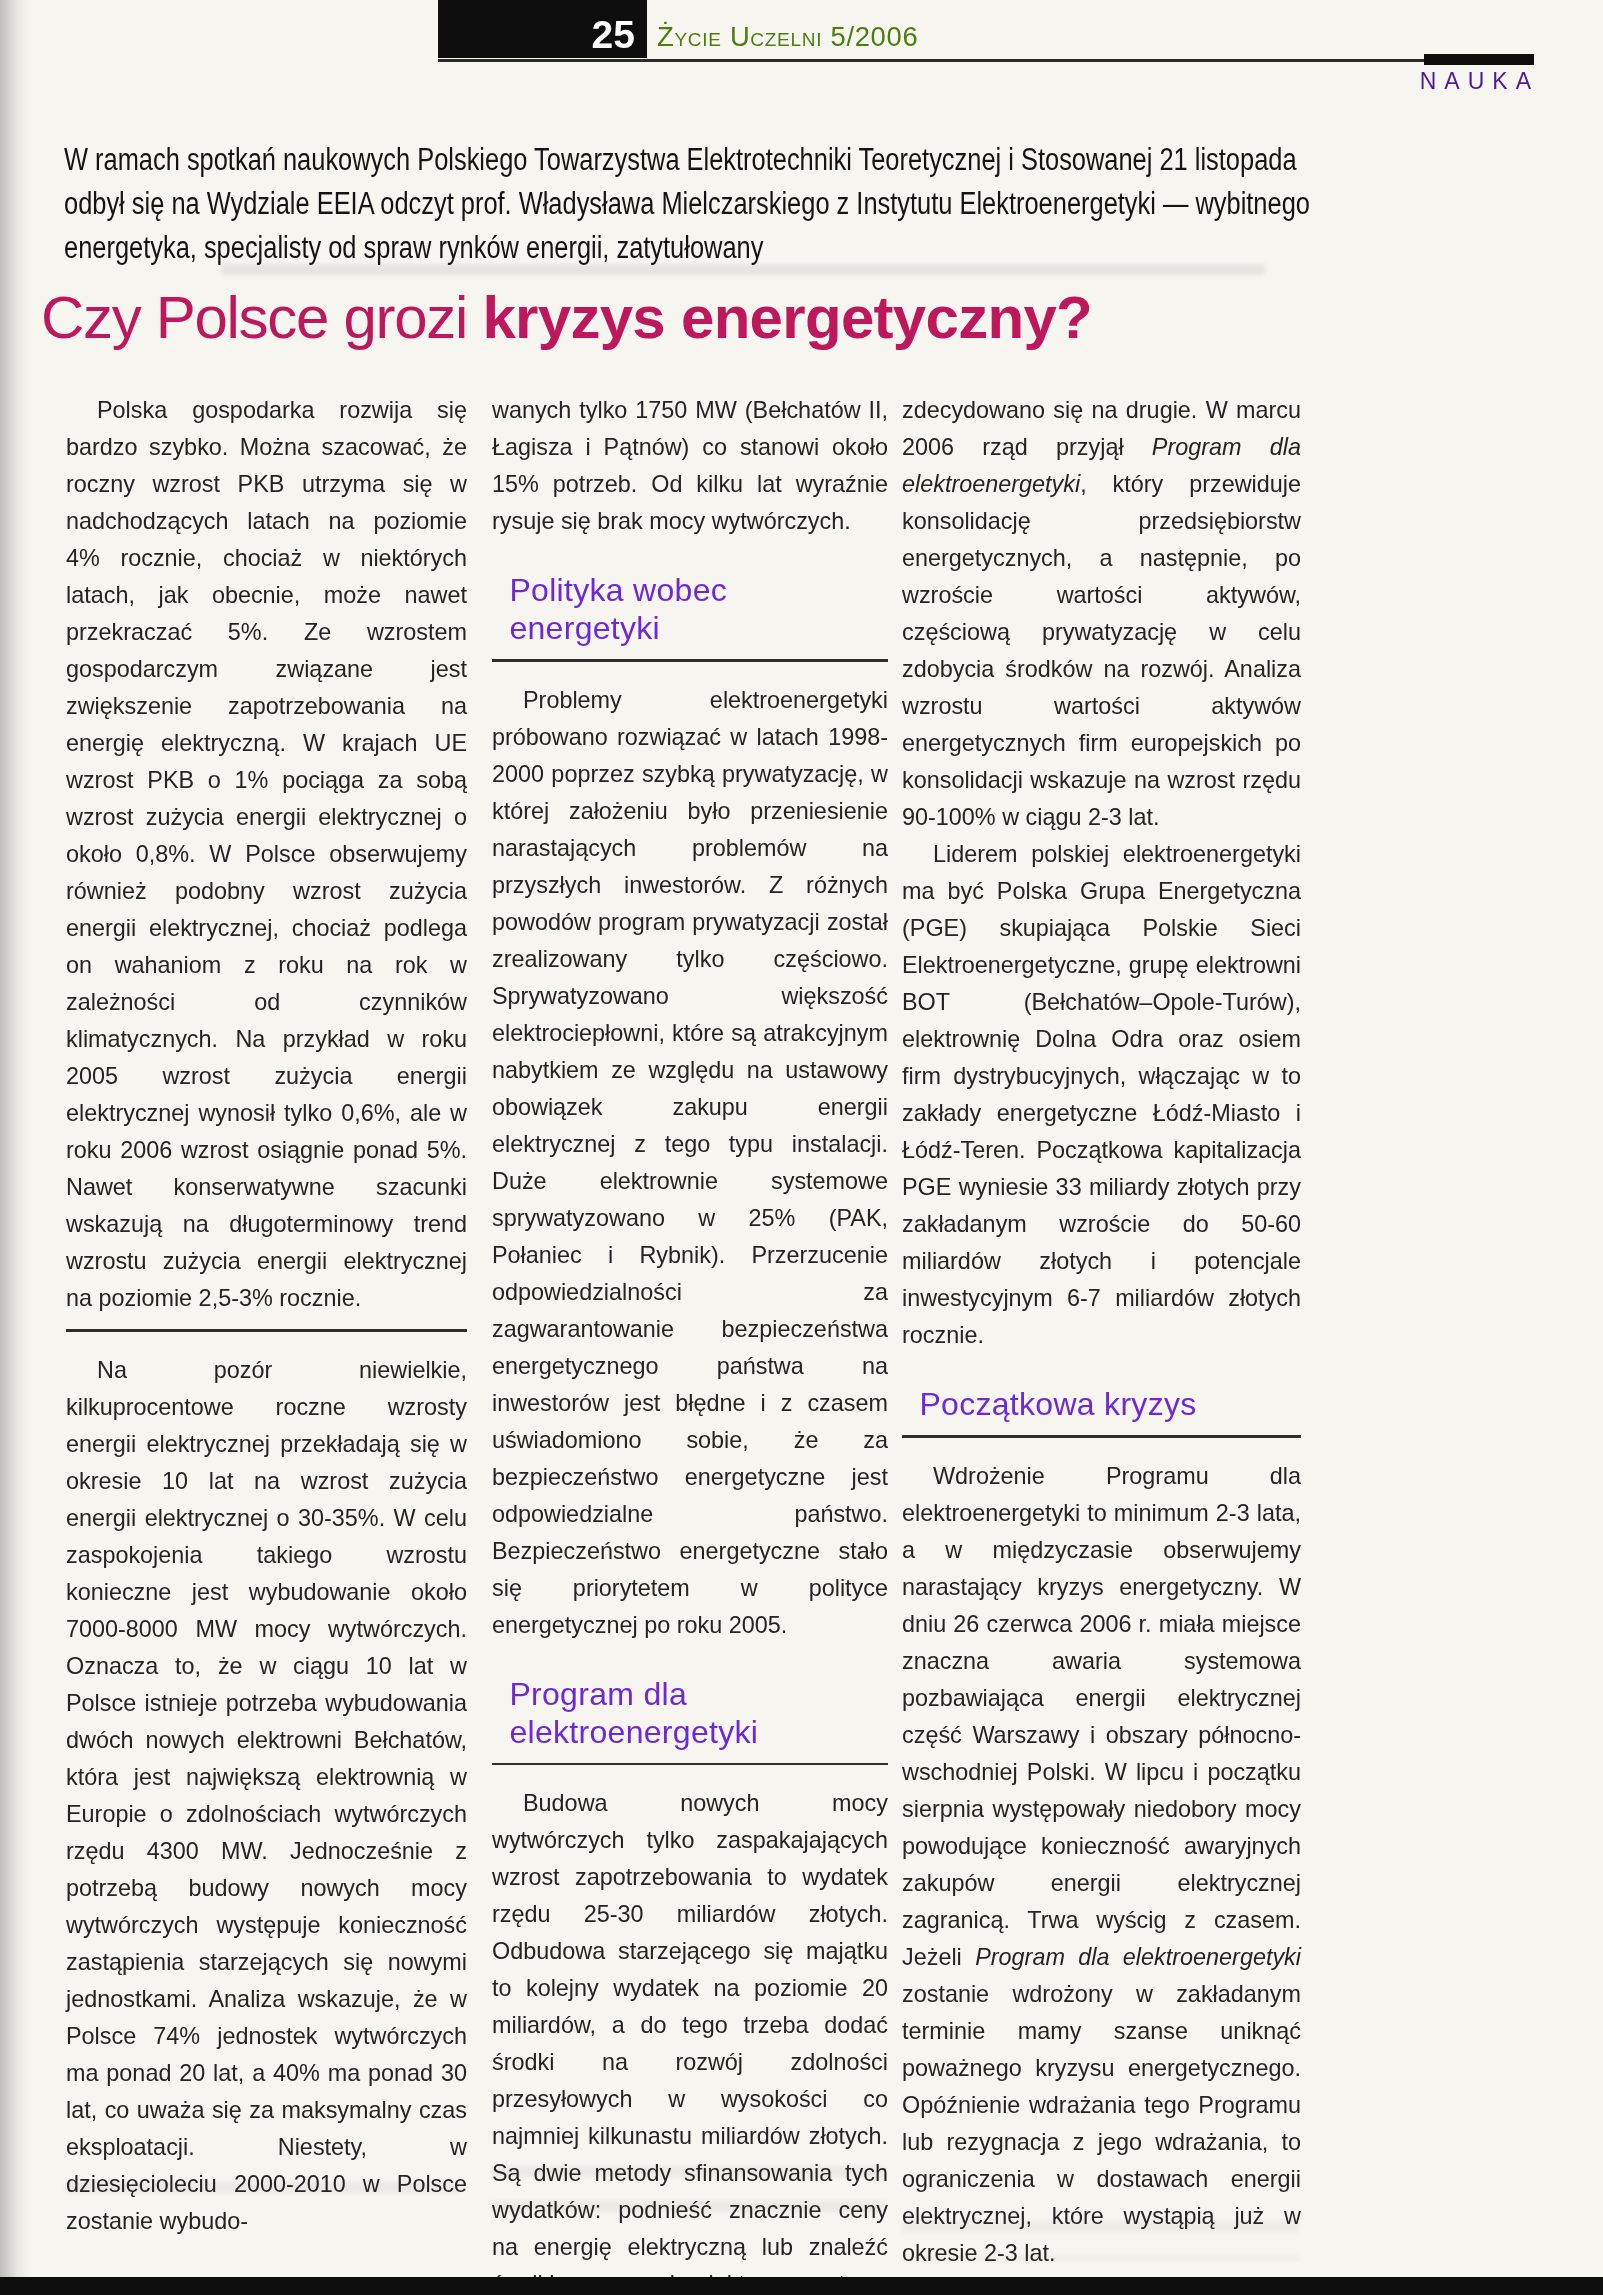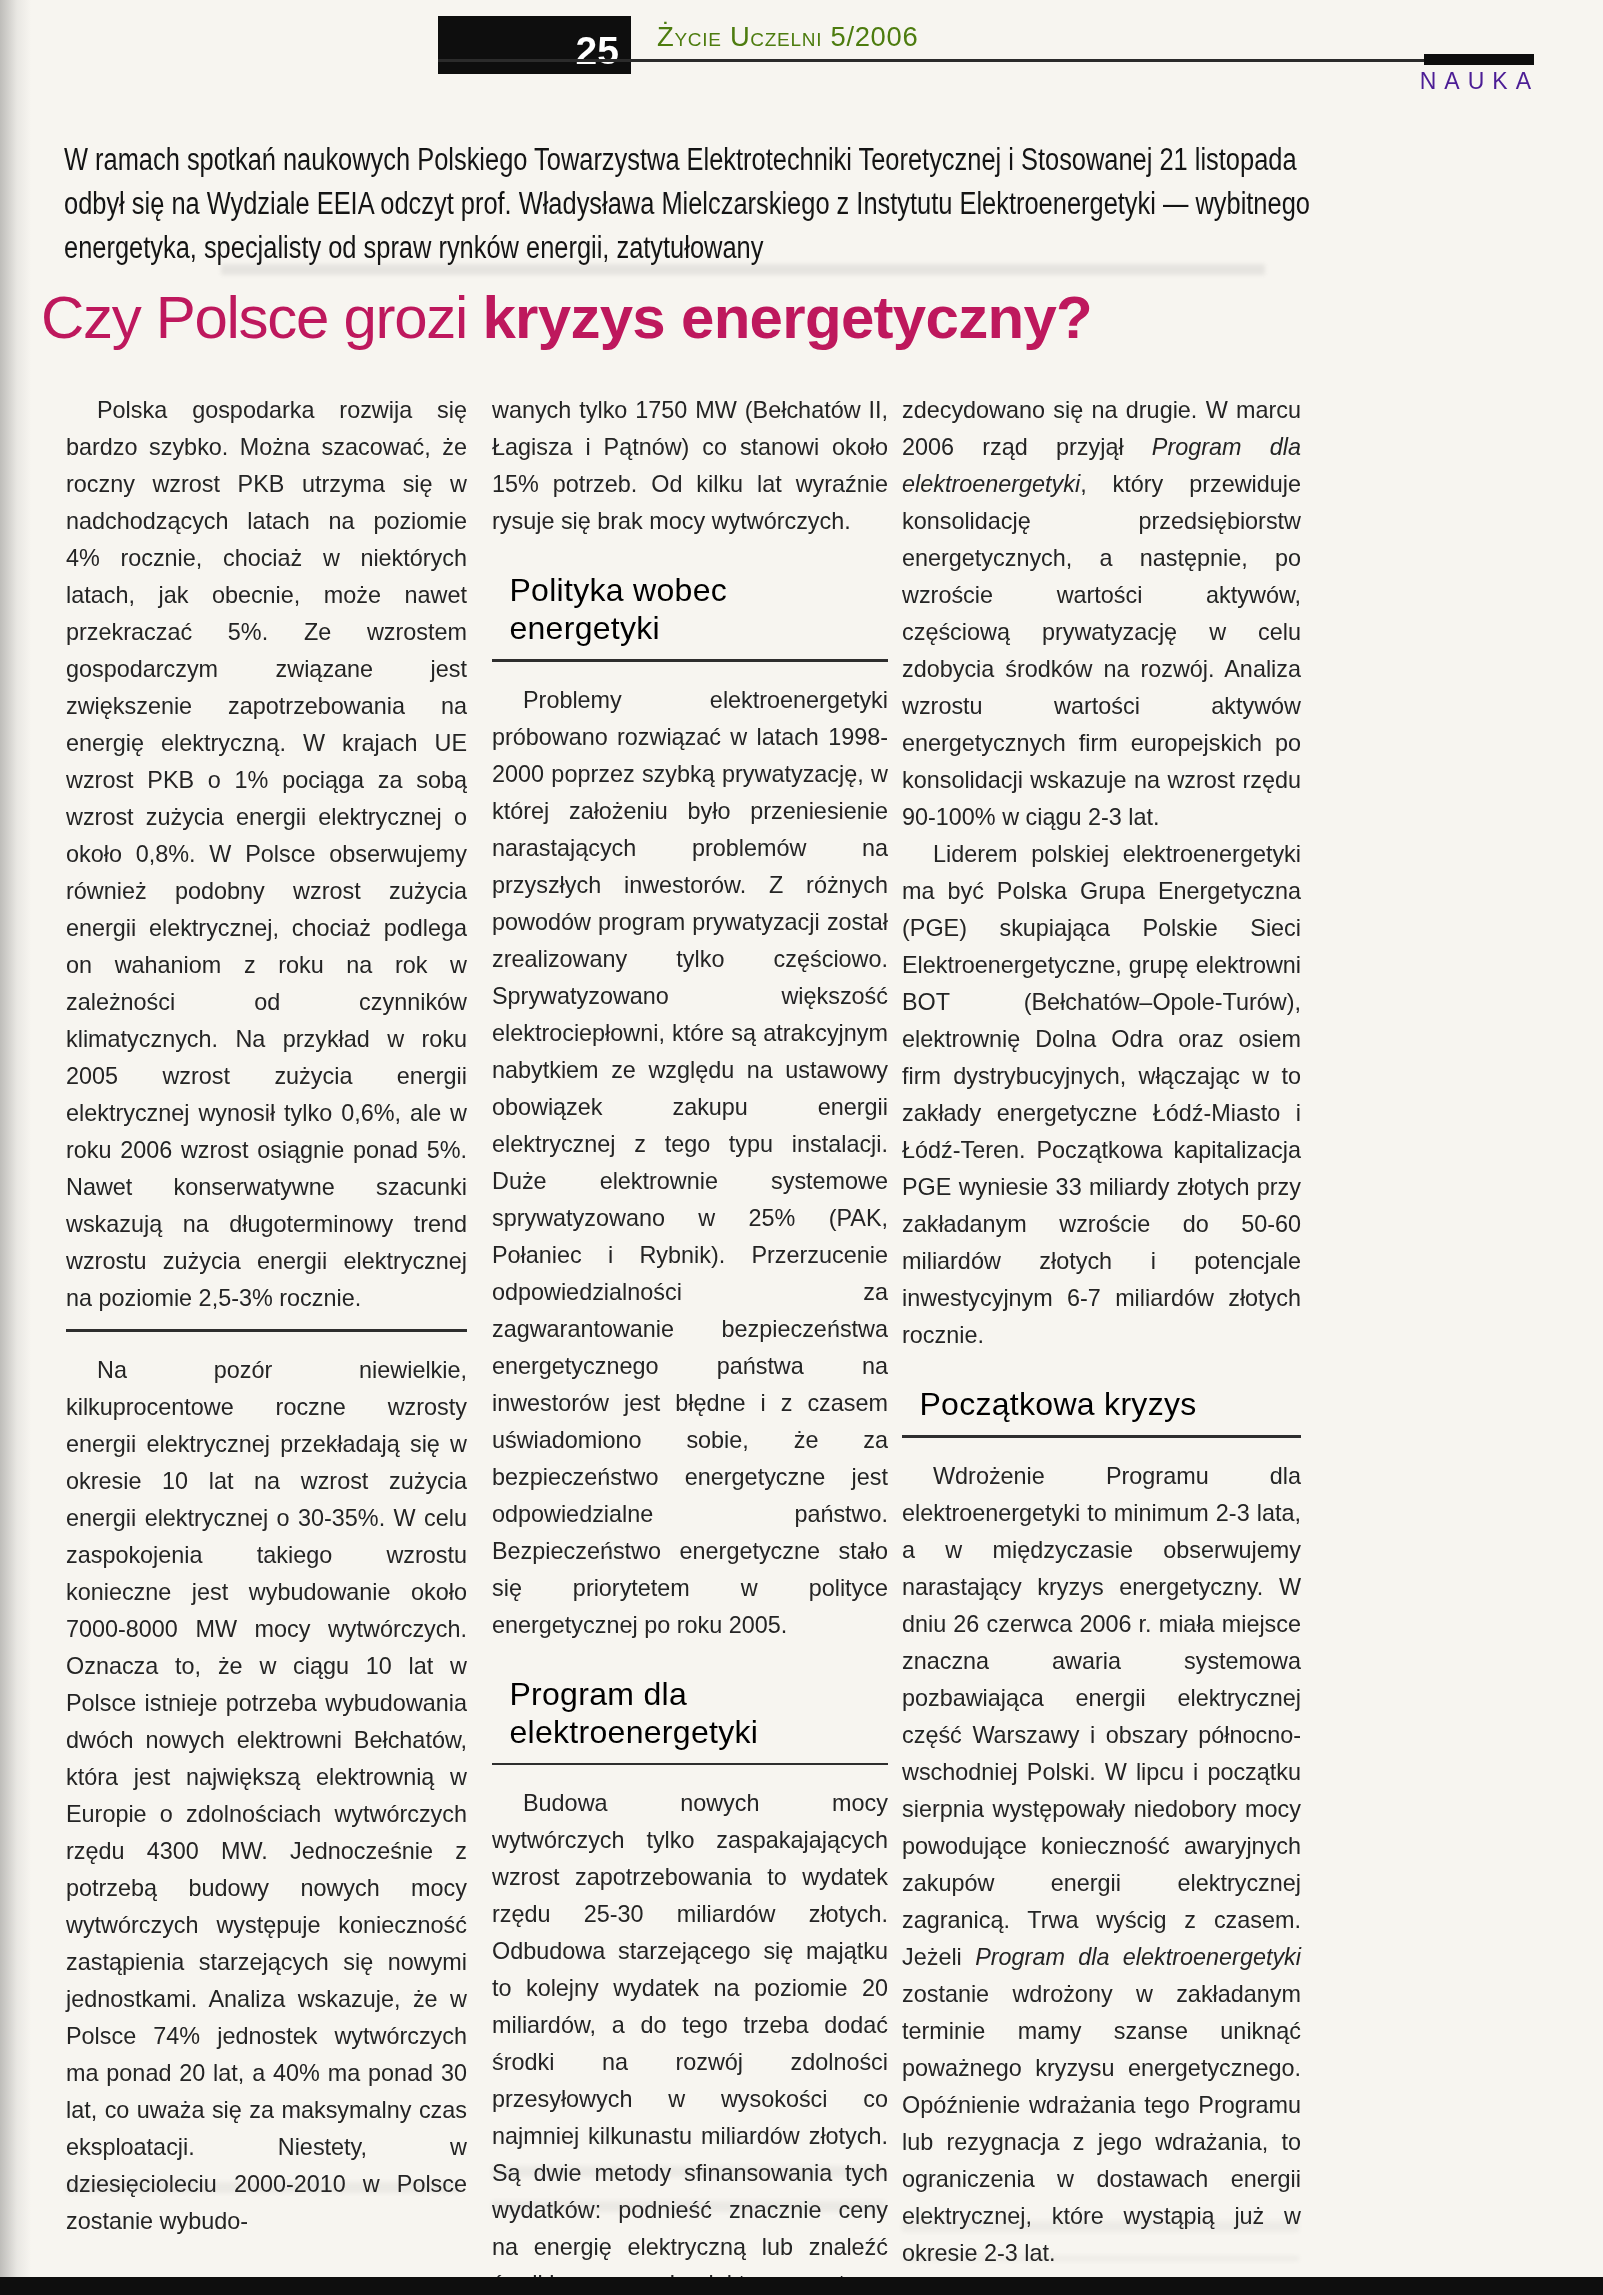--- a/index.html
+++ b/index.html
@@ -6,21 +6,21 @@
   .page{
     position:relative;width:1603px;height:2295px;overflow:hidden;
     background:#f7f5f0;color:#1f1f1f;
     font-family:"Liberation Sans", sans-serif;
   }
   .edge-shade-left{
     position:absolute;left:0;top:0;width:31px;height:100%;
     background:linear-gradient(to right, rgba(70,70,70,.32), rgba(130,130,130,.12) 55%, rgba(0,0,0,0));
   }
   .header-box{
-    position:absolute;left:438px;top:16px;width:193px;height:58px;background:#0e0e0e;
+    position:absolute;left:438px;top:0;width:209px;height:58px;background:#0e0e0e;
     color:#ffffff;display:flex;align-items:flex-end;justify-content:flex-end;
     padding:0 12px 4px 0;box-sizing:border-box;
     font-size:39px;font-weight:bold;line-height:1;
   }
   .journal-title{
     position:absolute;left:657px;top:21.4px;
     font-variant:small-caps;font-size:27.4px;letter-spacing:0.7px;color:#4d7c0f;white-space:nowrap;
   }
   .header-rule{position:absolute;left:438px;top:59px;width:989px;height:3.3px;background:#2b2b2b;}
   .section-bar{position:absolute;left:1424px;top:54px;width:110px;height:10.7px;background:#0e0e0e;}
@@ -44,21 +44,21 @@
     font-size:23.4px;line-height:37px;color:#242424;
   }
   #col1{left:66px;width:401px;}
   #col2{left:492px;width:396px;}
   #col3{left:902px;width:399px;}
   .column p{margin:0;}
   .column p.indent{text-indent:31px;}
   .column h2{
     margin:31px 0 0 0;padding-left:17.4px;
     font-size:32px;line-height:38px;font-weight:400;letter-spacing:0.3px;
-    color:#000000;text-align:left;
+    color:#6d28d9;text-align:left;
   }
   .heading-rule{height:2.7px;background:#2e2e2e;margin:12px 0 20px 0;}
   .column em{font-style:italic;}
   .ghost{
     position:absolute;opacity:.08;filter:blur(2px);pointer-events:none;
     background:repeating-linear-gradient(to bottom,#555 0 10.7px,transparent 10.7px 35px);
   }
   #ghost1{left:221px;top:264px;width:1044px;height:23px;opacity:.10;}
   #ghost2{left:492px;top:2166px;width:393px;height:60px;opacity:.07;}
   #ghost3{left:66px;top:2182px;width:393px;height:27px;opacity:.07;}

